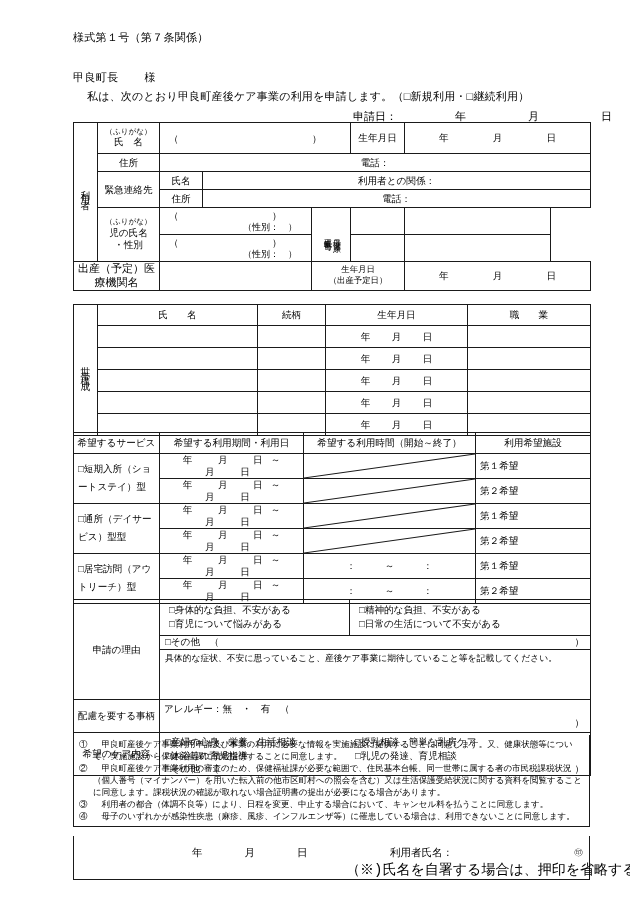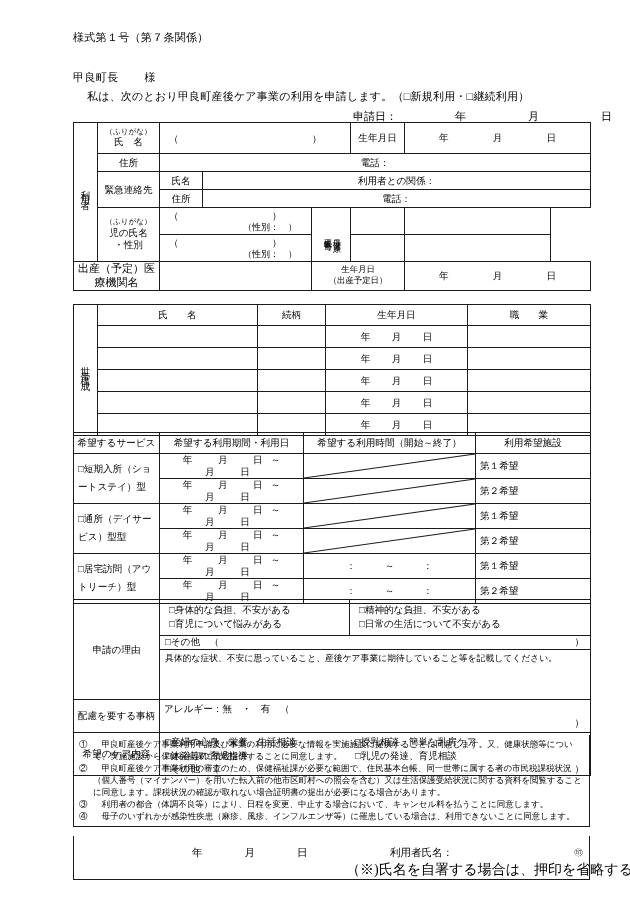--- a/index.html
+++ b/index.html
@@ -568,21 +568,21 @@
       <span class="num">②</span><span>　甲良町産後ケア事業利用の審査のため、保健福祉課が必要な範囲で、住民基本台帳、同一世帯に属する者の市民税課税状況（個人番号（マイナンバー）を用いた転入前の他市区町村への照会を含む）又は生活保護受給状況に関する資料を閲覧することに同意します。課税状況の確認が取れない場合証明書の提出が必要になる場合があります。</span>
     </p>
     <p>
       <span class="num">③</span><span>　利用者の都合（体調不良等）により、日程を変更、中止する場合において、キャンセル料を払うことに同意します。</span>
     </p>
     <p>
       <span class="num">④</span><span>　母子のいずれかが感染性疾患（麻疹、風疹、インフルエンザ等）に罹患している場合は、利用できないことに同意します。</span>
     </p>
   </div>
 
-  <div class="sigbox" style="top:836px;">
+  <div class="sigbox" style="top:836px;font-family:Liberation Mono, monospace;">
     <div class="sig-ymd">
       <span>年</span><span class="m">月</span><span class="d">日</span>
     </div>
     <div class="sig-name">利用者氏名：</div>
     <div class="seal">㊞</div>
     <div class="sig-note">（※)氏名を自署する場合は、押印を省略することができます。</div>
   </div>
 
 </div>
 

